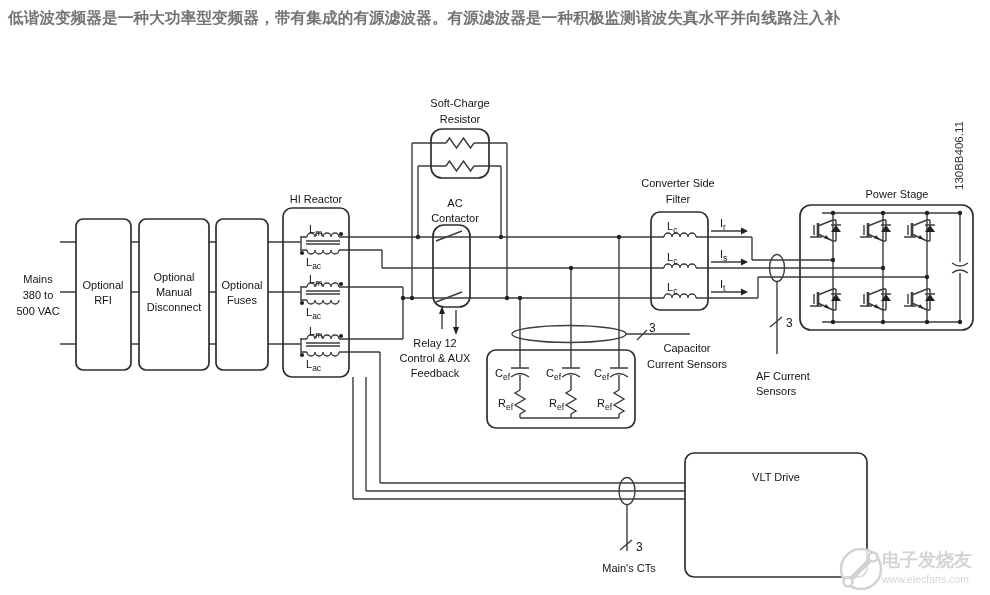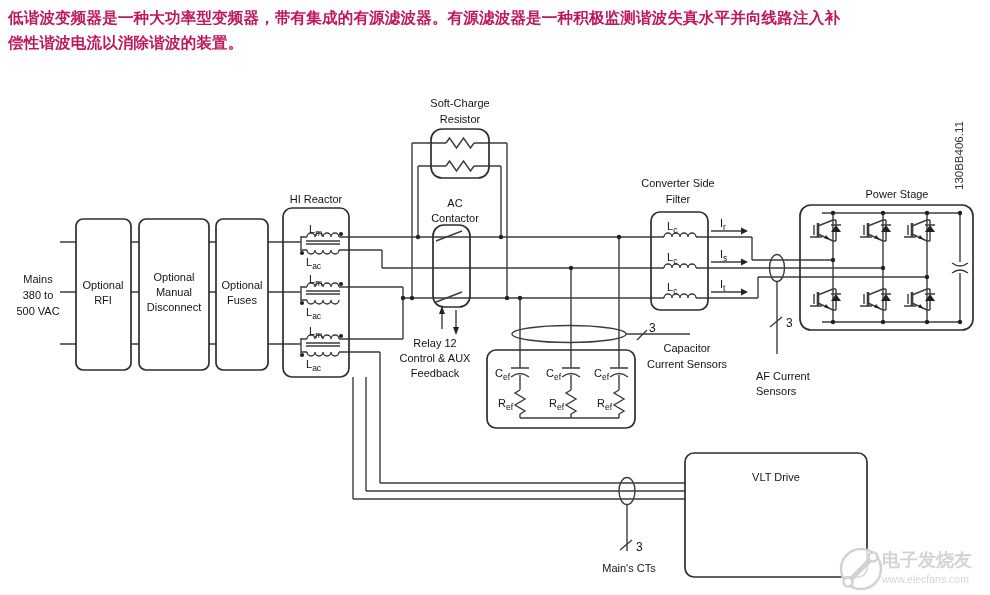--- a/index.html
+++ b/index.html
@@ -1,18 +1,18 @@
 <!DOCTYPE html>
 <html><head>
 <meta charset="utf-8">
 <style>
   html,body{margin:0;padding:0;background:#fff;width:990px;height:595px;overflow:hidden;}
   #stage{position:relative;width:990px;height:595px;background:#fff;
          font-family:"Liberation Sans",sans-serif;}
-  #intro{position:absolute;left:8px;top:5px;width:976px;color:#be185d;
+  #intro{position:absolute;left:8px;top:5px;width:976px;color:#737373;
          font-size:15.5px;font-weight:700;line-height:1.62;letter-spacing:.2px;}
   #diagram{position:absolute;left:0;top:0;}
   
   .w  {stroke:#3c3c3c;stroke-width:1.4;fill:none;}
   .bx {stroke:#2e2e2e;stroke-width:1.7;fill:none;}
   .el {stroke:#3c3c3c;stroke-width:1.4;fill:none;}
   .t  {font-family:"Liberation Sans",sans-serif;font-size:11px;fill:#141414;}
   .t12{font-family:"Liberation Sans",sans-serif;font-size:12px;fill:#141414;}
   .tc {text-anchor:middle;}
   .te {text-anchor:end;}
@@ -25,21 +25,20 @@
   .wmt{font-family:"Liberation Sans",sans-serif;font-weight:700;font-size:18px;fill:#d6d3ce;}
   .wmu{font-family:"Liberation Sans",sans-serif;font-size:10.5px;fill:#dad7d2;}
 </style>
 </head>
 <body>
 
 <div id="stage">
 
   <div id="intro">
     <div>低谐波变频器是一种大功率型变频器，带有集成的有源滤波器。有源滤波器是一种积极监测谐波失真水平并向线路注入补</div>
-    <div>偿性谐波电流以消除谐波的装置。</div>
   </div>
 
   <svg id="diagram" width="990" height="595" viewBox="0 0 990 595">
 
     <defs>
       <g id="igbt">
         <path class="th" d="M-15,-9 V5"></path>
         <path class="w" d="M-19,-7 V3 M-23,5 H-11"></path>
         <path class="w" d="M-15,-6 L0,-12 M-15,2 L0,9"></path>
         <polygon class="ar" points="-7,3 -3.4,7.6 -8.6,6.6"></polygon>

